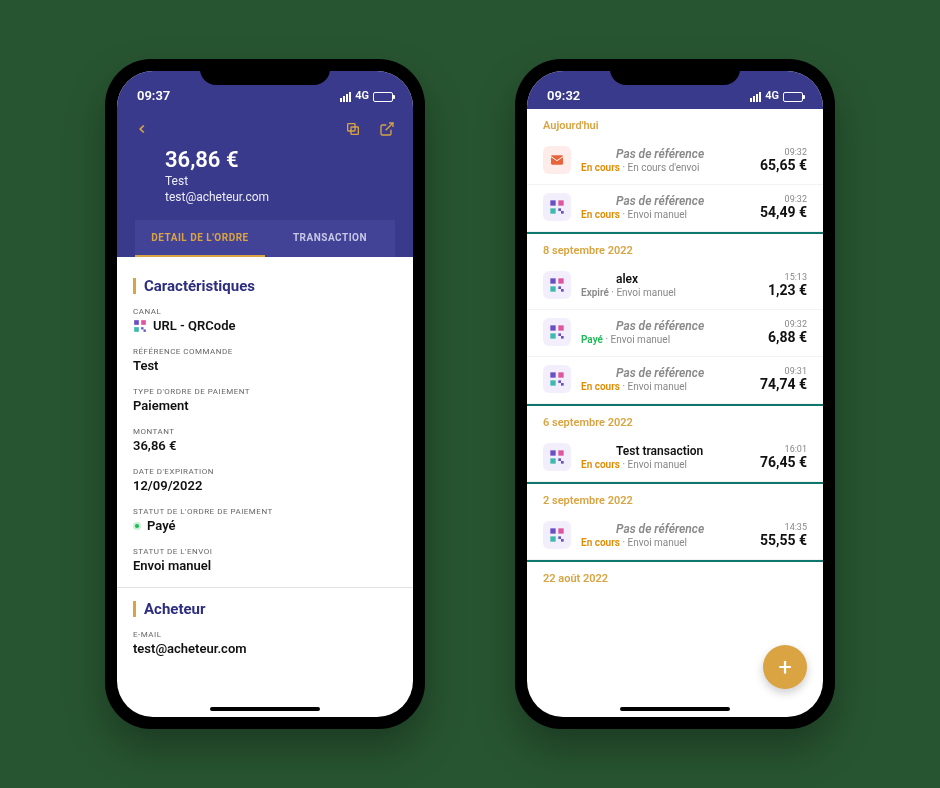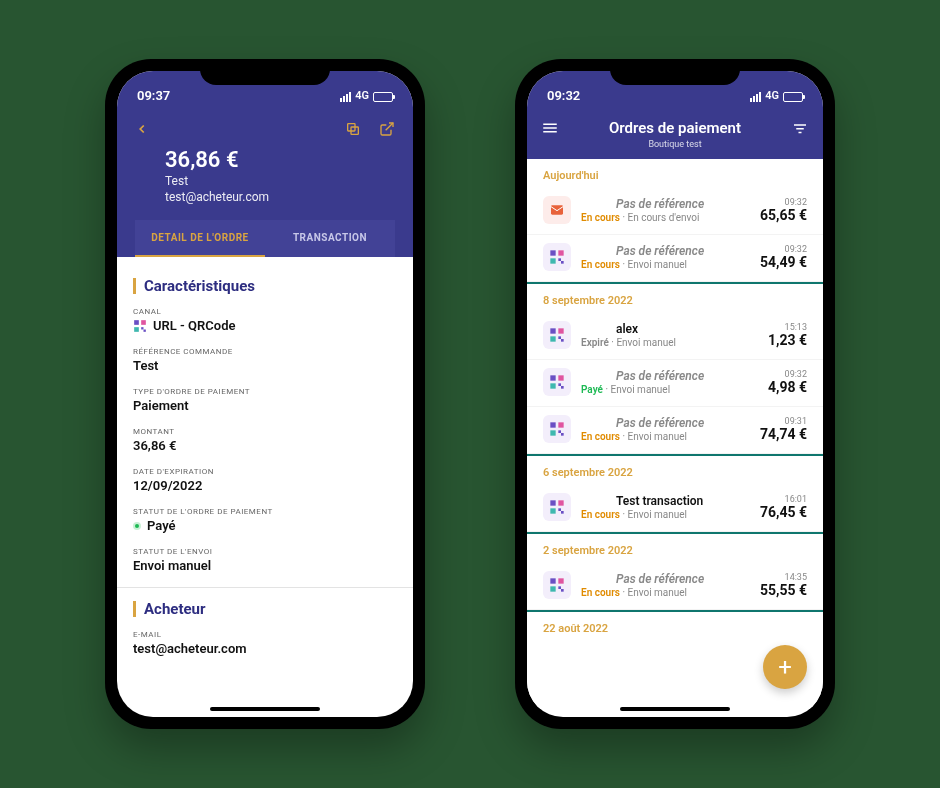--- a/index.html
+++ b/index.html
@@ -251,38 +251,20 @@
             <span></span>
             <span></span>
             <span></span>
             <span></span>
           </span>
         <span>4G</span>
         <span class="battery"><span class="battery-fill"></span></span>
       </div>
     </div>
 
-    <div class="p2-header">
-      <span class="icon-btn menu">
-        <svg width="18" height="18" viewBox="0 0 24 24" stroke="#fff" stroke-width="2">
-            <line x1="3" y1="7" x2="21" y2="7"></line>
-            <line x1="3" y1="12" x2="21" y2="12"></line>
-            <line x1="3" y1="17" x2="21" y2="17"></line>
-          </svg>
-      </span>
-      <div class="p2-title">Ordres de paiement</div>
-      <div class="p2-sub">Boutique test</div>
-      <span class="icon-btn filter">
-        <svg width="18" height="18" viewBox="0 0 24 24" stroke="#fff" stroke-width="2" fill="none">
-            <line x1="4" y1="8" x2="20" y2="8"></line>
-            <line x1="7" y1="13" x2="17" y2="13"></line>
-            <line x1="10" y1="18" x2="14" y2="18"></line>
-          </svg>
-      </span>
-    </div>
 
     <div class="p2-body" id="p2-list">
         <div class="date-header">Aujourd'hui</div>
         <div class="order-row">
           <div class="oicon mail">
             <svg width="16" height="16" viewBox="0 0 24 24" fill="#e8623a">
               <rect x="3" y="5" width="18" height="14" rx="2"></rect>
               <path d="M3 7l9 6 9-6" fill="none" stroke="#fff" stroke-width="1.5"></path>
             </svg>
           </div>
@@ -343,21 +325,21 @@
               <rect x="14" y="14" width="4" height="4" fill="#6a4fc4"></rect>
               <rect x="18" y="18" width="4" height="4" fill="#6a4fc4"></rect>
             </svg>
           </div>
           <div class="omid">
             <div class="oref noref">Pas de référence</div>
             <div class="ostatus"><span class="st paye">Payé</span><span class="method"> · Envoi manuel</span></div>
           </div>
           <div class="oright">
             <div class="otime">09:32</div>
-            <div class="oamount">4,98 €</div>
+            <div class="oamount">6,88 €</div>
           </div>
         </div>
         <div class="order-row">
           <div class="oicon qr">
             <svg width="16" height="16" viewBox="0 0 24 24">
               <rect x="2" y="2" width="8" height="8" fill="#6a4fc4"></rect>
               <rect x="14" y="2" width="8" height="8" fill="#e055a0"></rect>
               <rect x="2" y="14" width="8" height="8" fill="#3fb8af"></rect>
               <rect x="14" y="14" width="4" height="4" fill="#6a4fc4"></rect>
               <rect x="18" y="18" width="4" height="4" fill="#6a4fc4"></rect>

